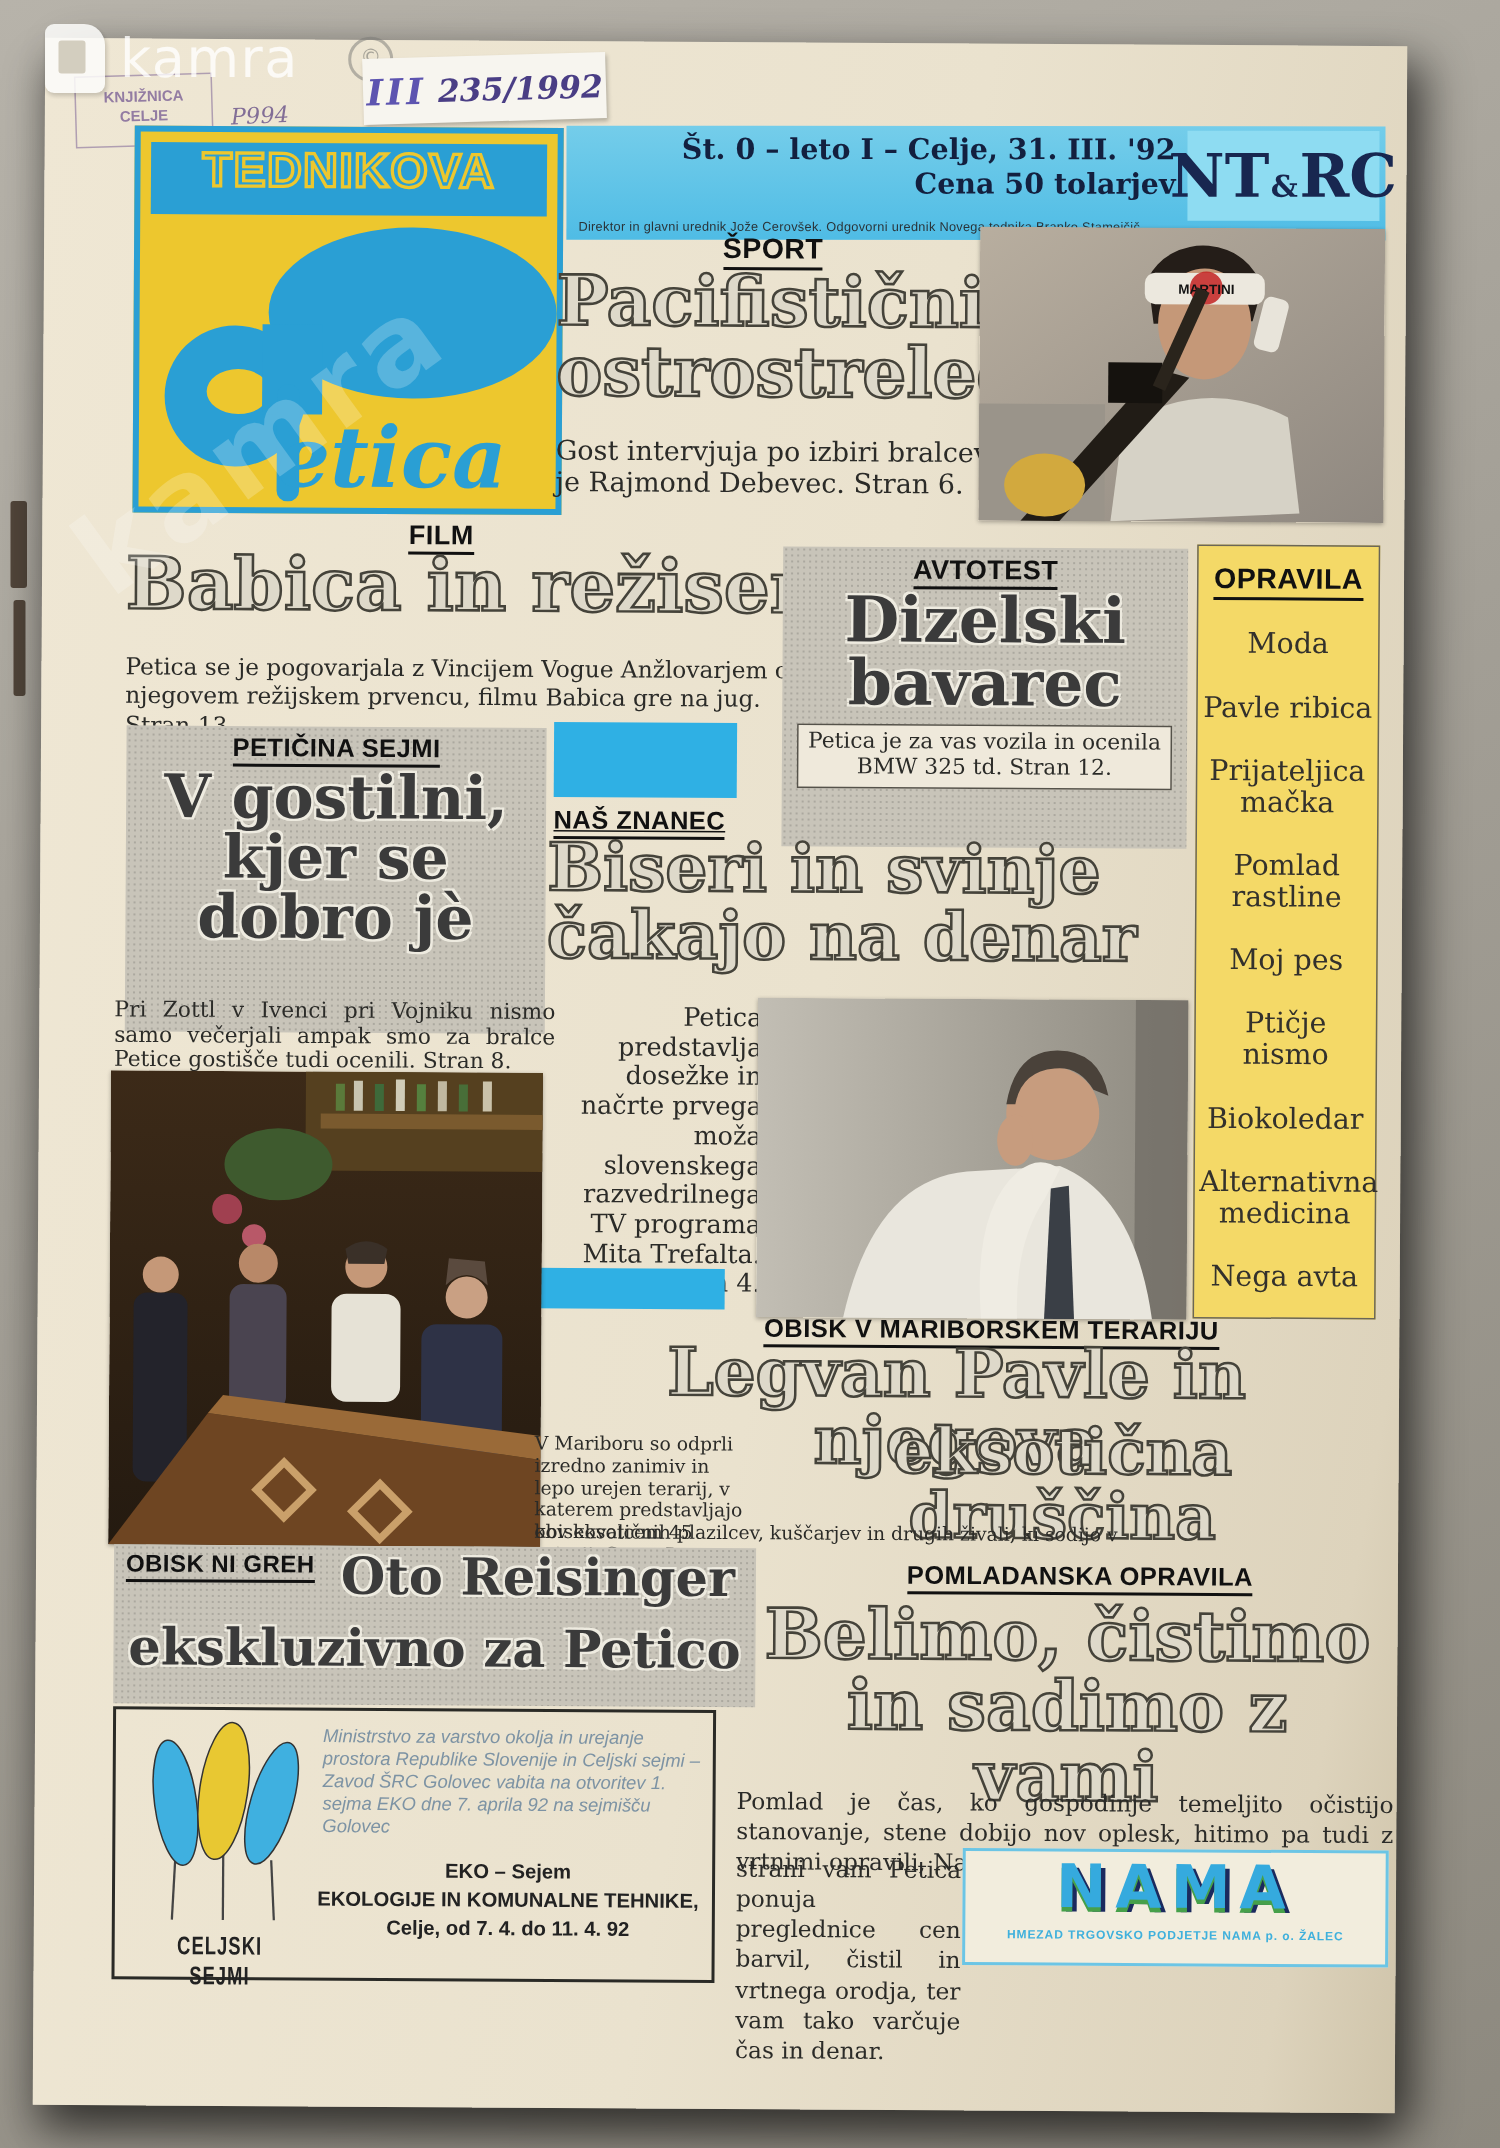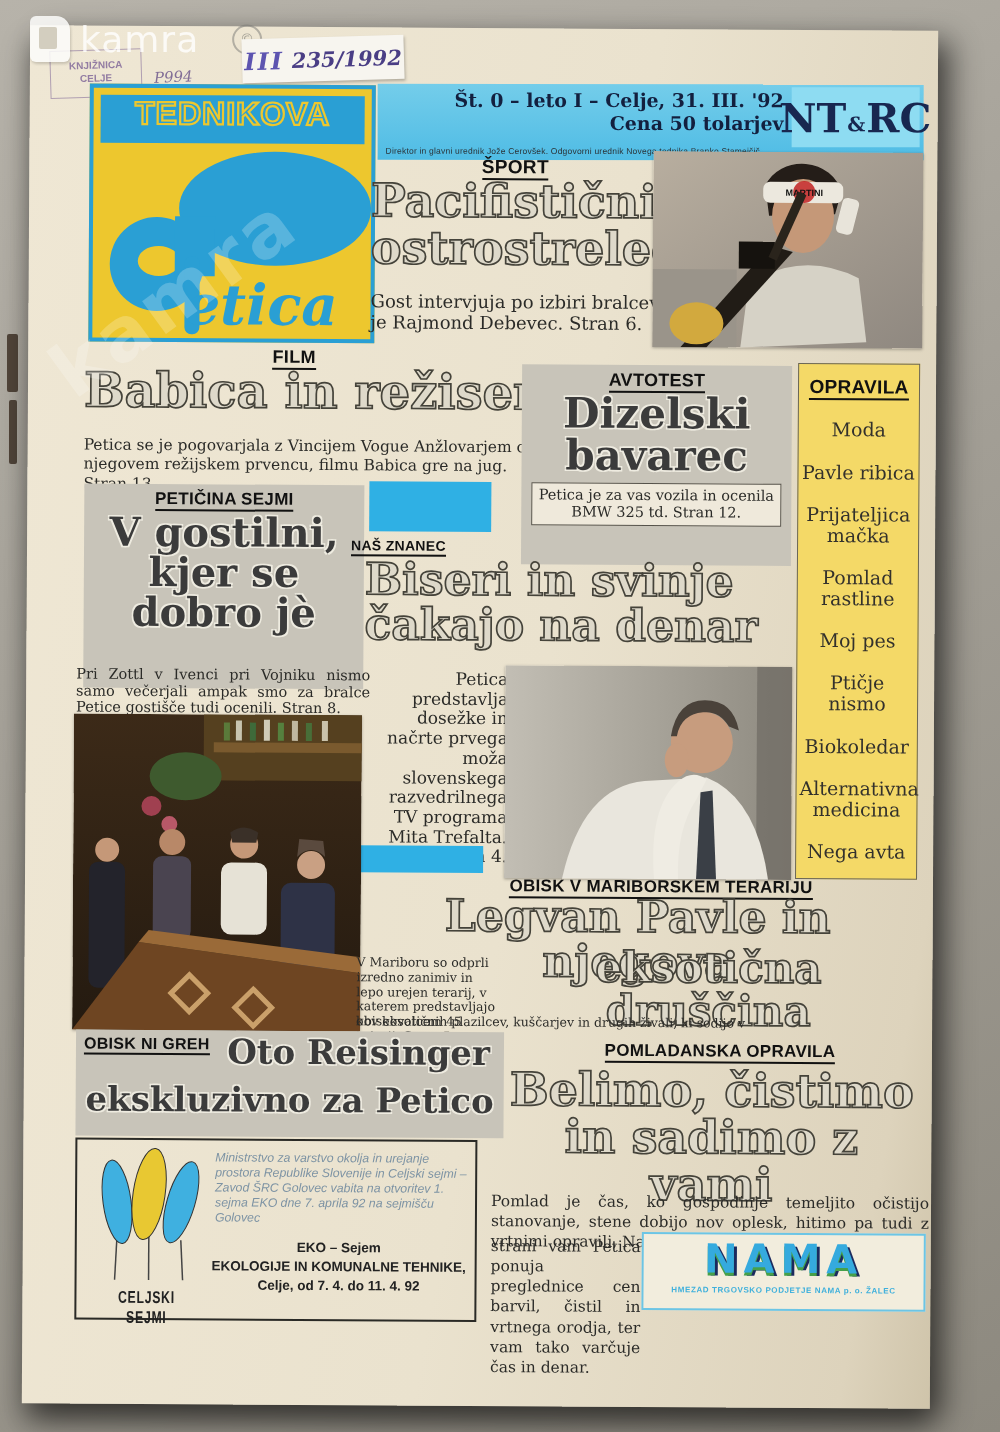--- a/index.html
+++ b/index.html
@@ -73,21 +73,21 @@
            display:flex;flex-direction:column;justify-content:space-between;padding:12px 3px 16px;text-align:center;}
   #nasveti .kicker{font-size:19px;}
   #nasveti .item{font-family:"DejaVu Serif",serif;font-size:19px;color:#33312c;line-height:1.1;}
   
   #box-porota{left:57px;top:458px;width:280px;height:204px;padding-top:5px;box-sizing:border-box;}
   #box-porota .kicker{font-size:17px;}
   #hl-porota{text-align:center;font-size:40px;margin-top:3px;}
   #tz-porota{left:50px;top:640px;width:294px;font-size:14.5px;line-height:1.15;text-align:justify;}
   #cyan1{left:342px;top:454px;width:122px;height:50px;}
   
-  #k-znanec{left:324px;top:510px;width:160px;text-align:left;font-size:14px;}
+  #k-znanec{left:342px;top:510px;width:160px;text-align:left;font-size:17px;text-decoration:underline;}
   #hl-znanec{left:338px;top:530px;font-size:44px;}
   #tz-znanec{left:344px;top:642px;width:138px;font-size:17px;line-height:1.16;text-align:right;}
   #cyan2{left:330px;top:818px;width:128px;height:27px;}
   #photo-tref{left:479px;top:637px;width:287px;height:213px;box-shadow:0 1px 3px rgba(0,0,0,.3);}
   #photo-gost{left:48px;top:688px;width:288px;height:316px;box-shadow:0 1px 3px rgba(0,0,0,.3);}
   
   #k-ter{left:476px;top:848px;width:320px;font-size:17px;}
   #hl-ter1{left:332px;top:866px;width:562px;text-align:center;font-size:44px;}
   #hl-ter2{left:474px;top:918px;width:420px;text-align:center;font-size:42px;}
   #ter-col{left:332px;top:928px;width:146px;font-size:12.5px;line-height:1.18;}

